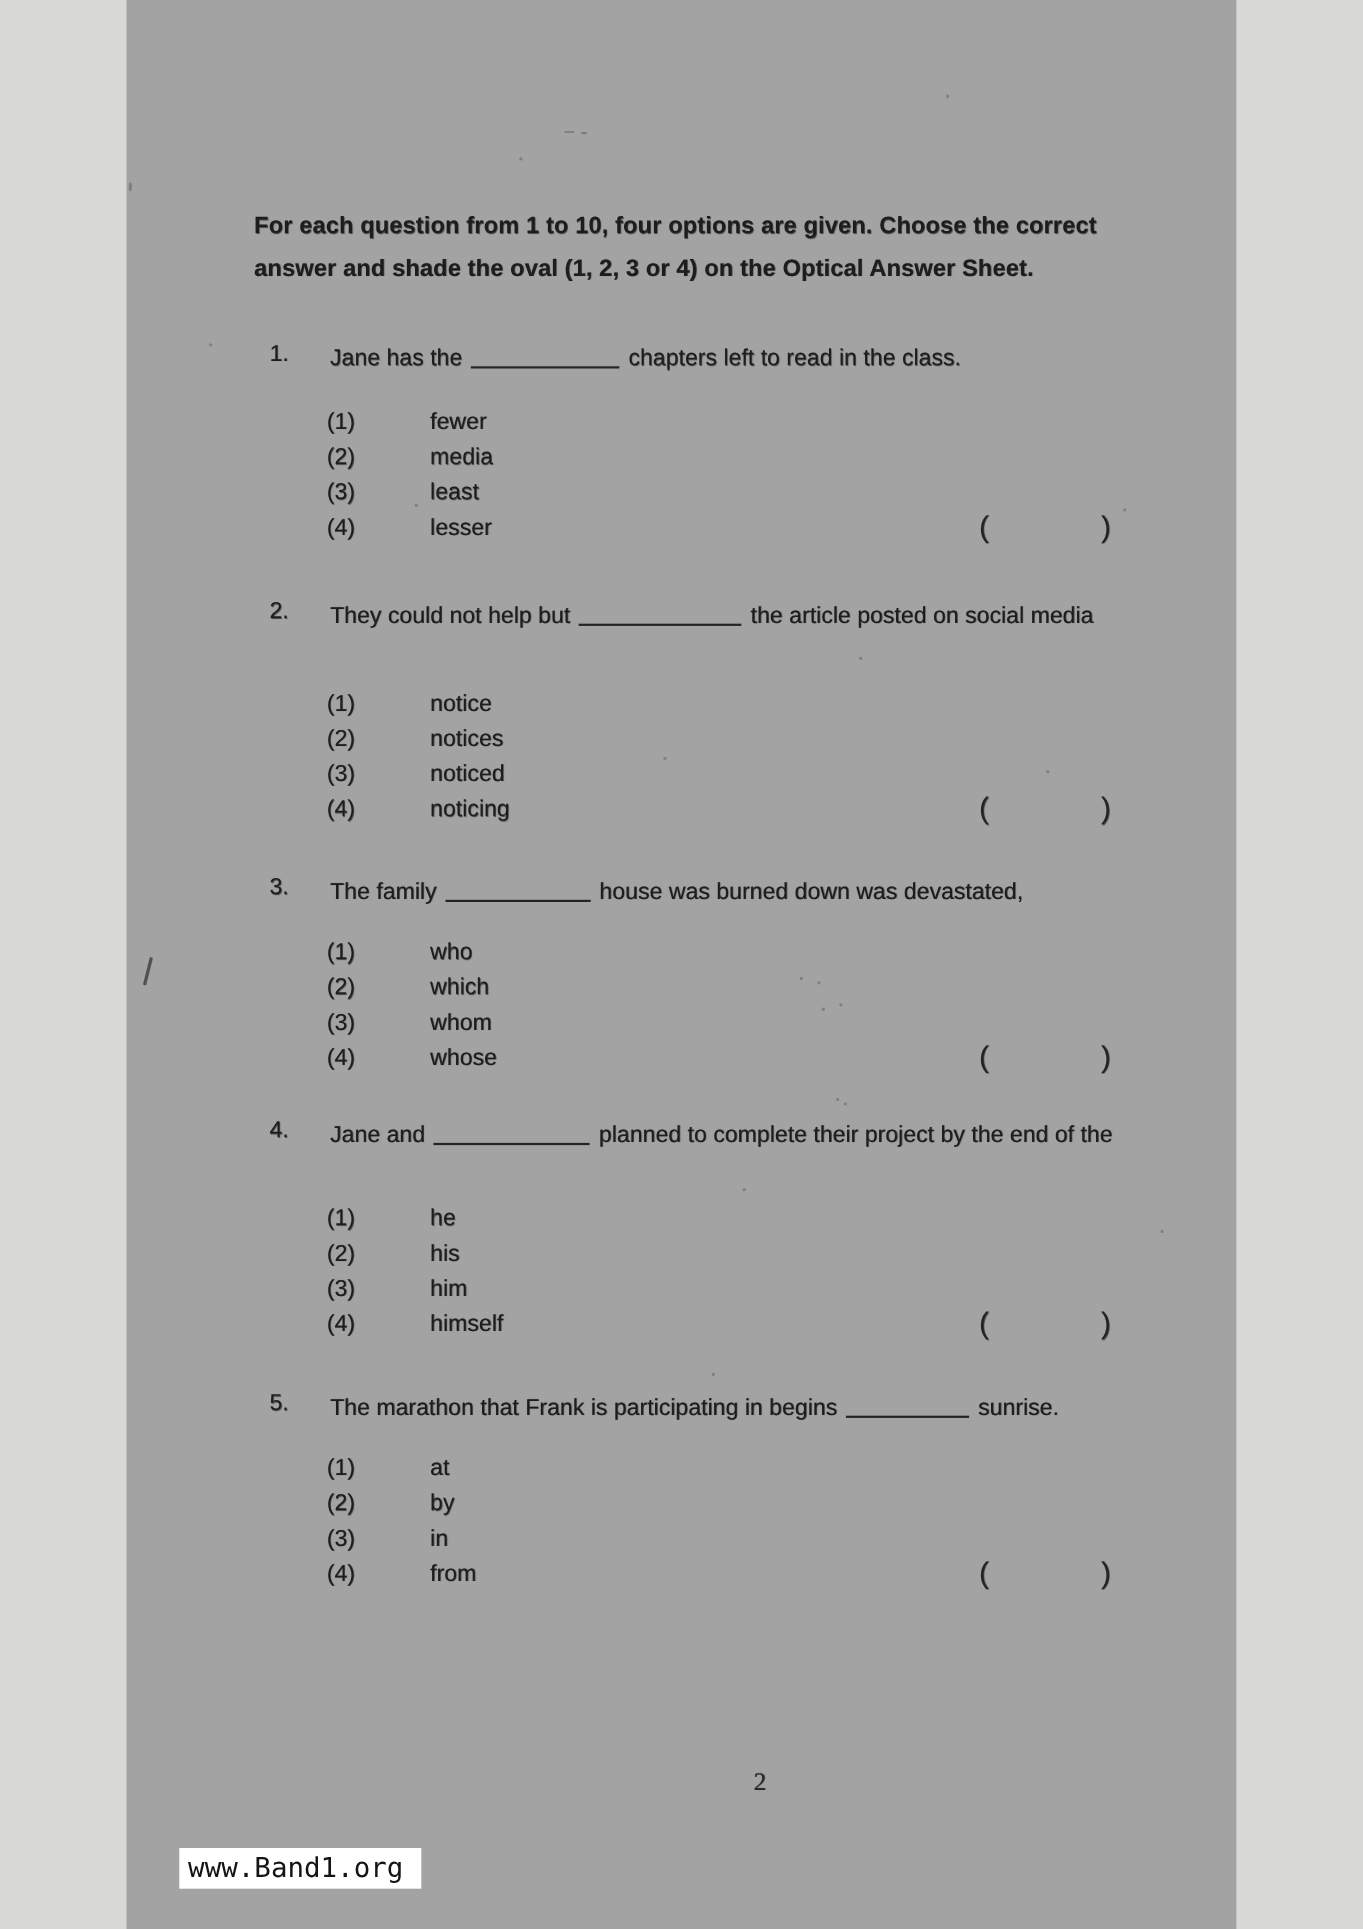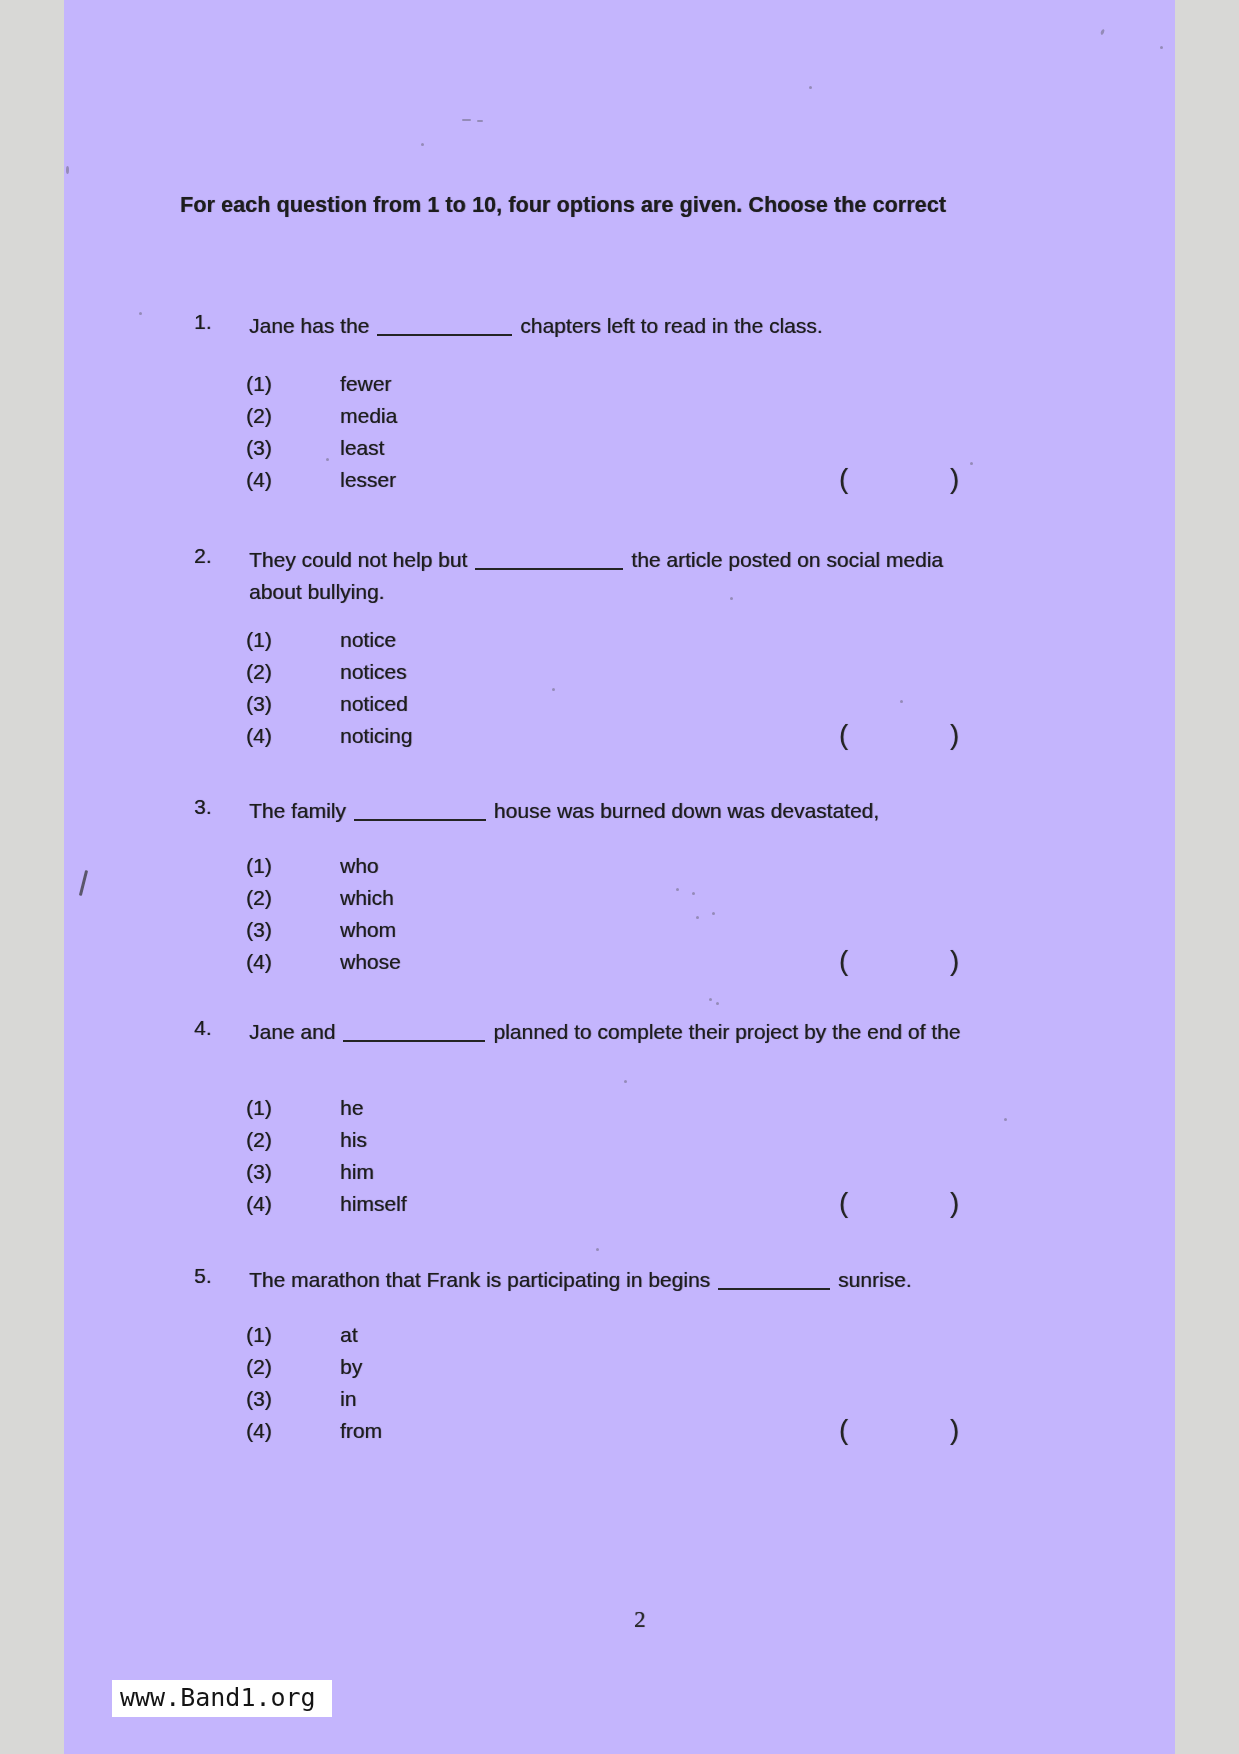--- a/index.html
+++ b/index.html
@@ -1,20 +1,20 @@
 <!DOCTYPE html>
 <html><head>
 <meta charset="utf-8">
 <style>
   html,body{margin:0;padding:0;background:#d8d8d6;}
   .page{
     position:relative;
-    width:1111px;height:1754px;
+    width:1009px;height:1754px;
     margin:0 auto;
-    background:#c4b5fd;
+    background:#a3a3a3;
     overflow:hidden;
     font-family:"Liberation Sans", sans-serif;
     color:#1d1d1d;
     text-shadow:0.6px 0.3px 0.7px rgba(25,25,25,0.65);
   }
   .header{
     position:absolute;left:116px;top:186px;
     font-size:21.5px;font-weight:bold;line-height:39px;
     letter-spacing:0.1px;white-space:nowrap;
   }
@@ -55,20 +55,21 @@
   }
   .artifacts .dash{width:9px;height:2px;border-radius:1px;}
 </style>
 </head>
 <body>
 
 <div class="page">
 
   <div class="header">
     <div>For each question from 1 to 10, four options are given. Choose the correct</div>
+    <div>answer and shade the oval (1, 2, 3 or 4) on the Optical Answer Sheet.</div>
   </div>
 
   <section class="q" style="top:310px">
     <div class="qnum">1.</div>
     <div class="qstem"><span>Jane has the</span><span class="blank" style="width:135px"></span><span>chapters left to read in the class.</span><div></div></div>
     <div class="opts" style="top:62px">
       <div class="optrow">
           <span class="optlabel">(1)</span>
           <span class="opttext">fewer</span>
         </div>
@@ -84,21 +85,21 @@
           <span class="optlabel">(4)</span>
           <span class="opttext">lesser</span>
         </div>
     </div>
     <span class="bracket" style="left:775px;top:154px">(</span>
     <span class="bracket" style="left:886px;top:154px">)</span>
   </section>
 
   <section class="q" style="top:544px">
     <div class="qnum">2.</div>
-    <div class="qstem"><span>They could not help but</span><span class="blank" style="width:148px"></span><span>the article posted on social media</span><div>about bullying.</div></div>
+    <div class="qstem"><span>They could not help but</span><span class="blank" style="width:148px"></span><span>the article posted on social media</span></div>
     <div class="opts" style="top:84px">
       <div class="optrow">
           <span class="optlabel">(1)</span>
           <span class="opttext">notice</span>
         </div>
       <div class="optrow">
           <span class="optlabel">(2)</span>
           <span class="opttext">notices</span>
         </div>
       <div class="optrow">

